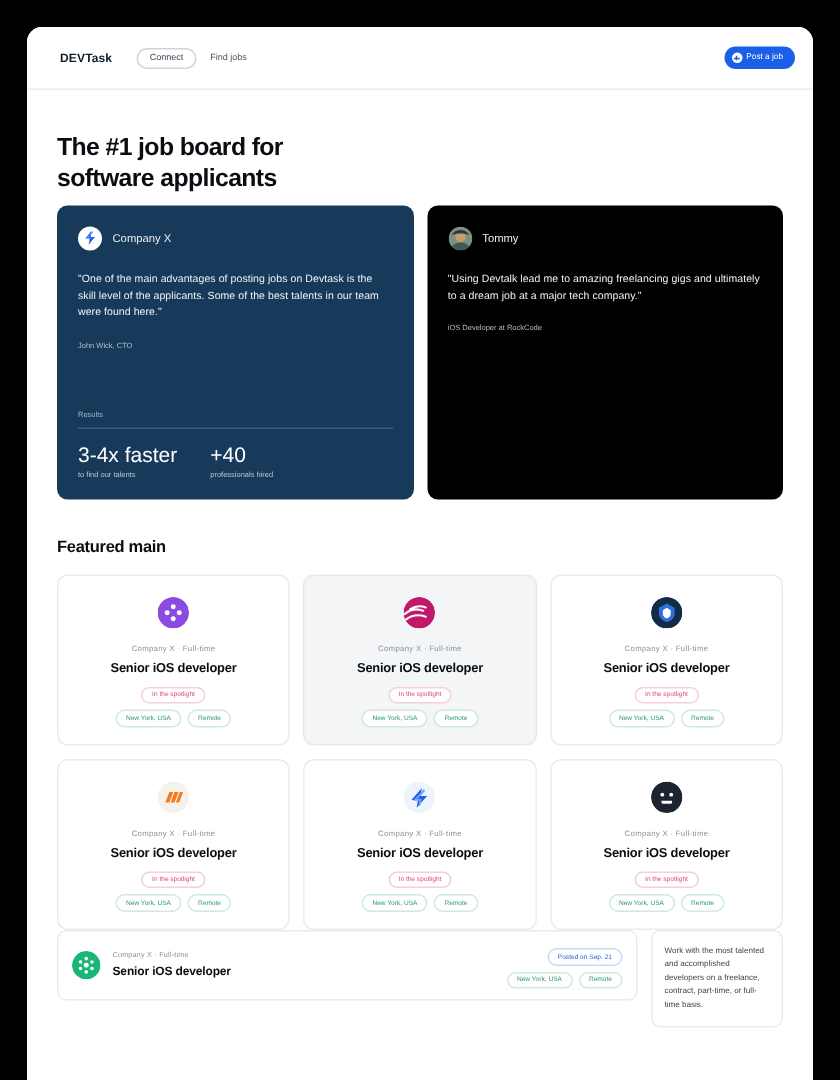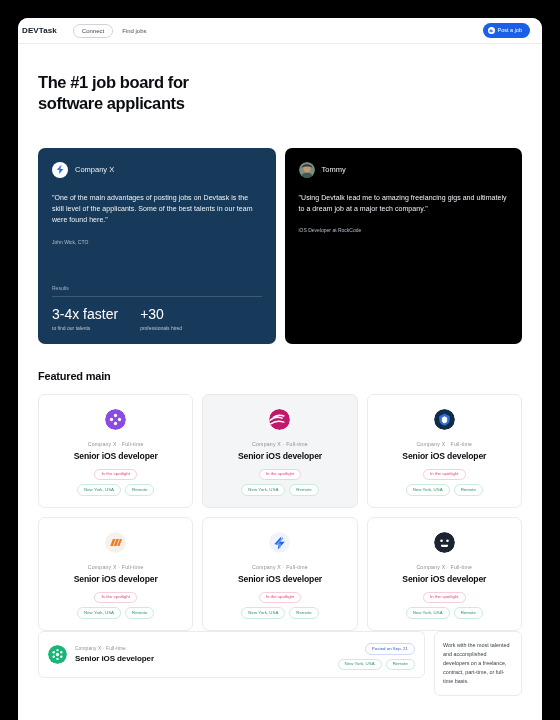--- a/index.html
+++ b/index.html
@@ -12,22 +12,22 @@
   .frame {
     position: absolute; left: 18px; top: 18px;
     width: 524px; height: 702px;
     background: #ffffff;
     border-radius: 10px 10px 0 0;
     overflow: hidden;
   }
 
   
   .header {
-    height: 26px; display: flex; align-items: center;
-    padding: 0 12px 0 4px;
+    height: 42px; display: flex; align-items: center;
+    padding: 0 12px 0 22px;
     border-bottom: 1px solid #ececec;
     background: #fff;
   }
   .logo { font-size: 8px; color: #0d1b2a; letter-spacing: .1px; }
   .logo b { font-weight: 700; }
   .logo span.light { font-weight: 700; }
   .nav { display: flex; align-items: center; gap: 9px; margin-left: 16px; }
   .nav-pill {
     font-size: 6px; color: #3d4753;
     border: 1px solid #cfd4da; border-radius: 20px;
@@ -56,21 +56,21 @@
   .page { padding: 0 20px; }
 
   .hero {
     margin-top: 28px;
     font-size: 16.5px; font-weight: 700; color: #0a0d12;
     line-height: 1.26; letter-spacing: -0.4px;
     max-width: 290px;
   }
 
   
-  .testimonials { display: flex; gap: 9px; margin-top: 34px; }
+  .testimonials { display: flex; gap: 9px; margin-top: 7px; }
   .tcard {
     flex: 1; border-radius: 7px; padding: 14px 14px 13px;
     display: flex; flex-direction: column; min-height: 196px;
   }
   .tcard.navy { background: #183a5a; }
   .tcard.green { background: #000000; }
   .tc-head { display: flex; align-items: center; gap: 7px; }
   .tc-avatar {
     width: 16px; height: 16px; border-radius: 50%;
     flex: 0 0 auto; display: flex; align-items: center; justify-content: center;
@@ -193,21 +193,21 @@
         <div class="tc-role">John Wick, CTO</div>
         <div class="tc-foot">
           <div class="tc-results-label">Results</div>
           <div class="tc-divider"></div>
           <div class="tc-stats">
             <div>
               <div class="tc-stat-val">3-4x faster</div>
               <div class="tc-stat-cap">to find our talents</div>
             </div>
             <div>
-              <div class="tc-stat-val">+30</div>
+              <div class="tc-stat-val">+40</div>
               <div class="tc-stat-cap">professionals hired</div>
             </div>
           </div>
         </div>
       </div>
 
       <div class="tcard green">
         <div class="tc-head">
           <div class="tc-avatar">
             <svg width="16" height="16" viewBox="0 0 24 24" aria-hidden="true">

